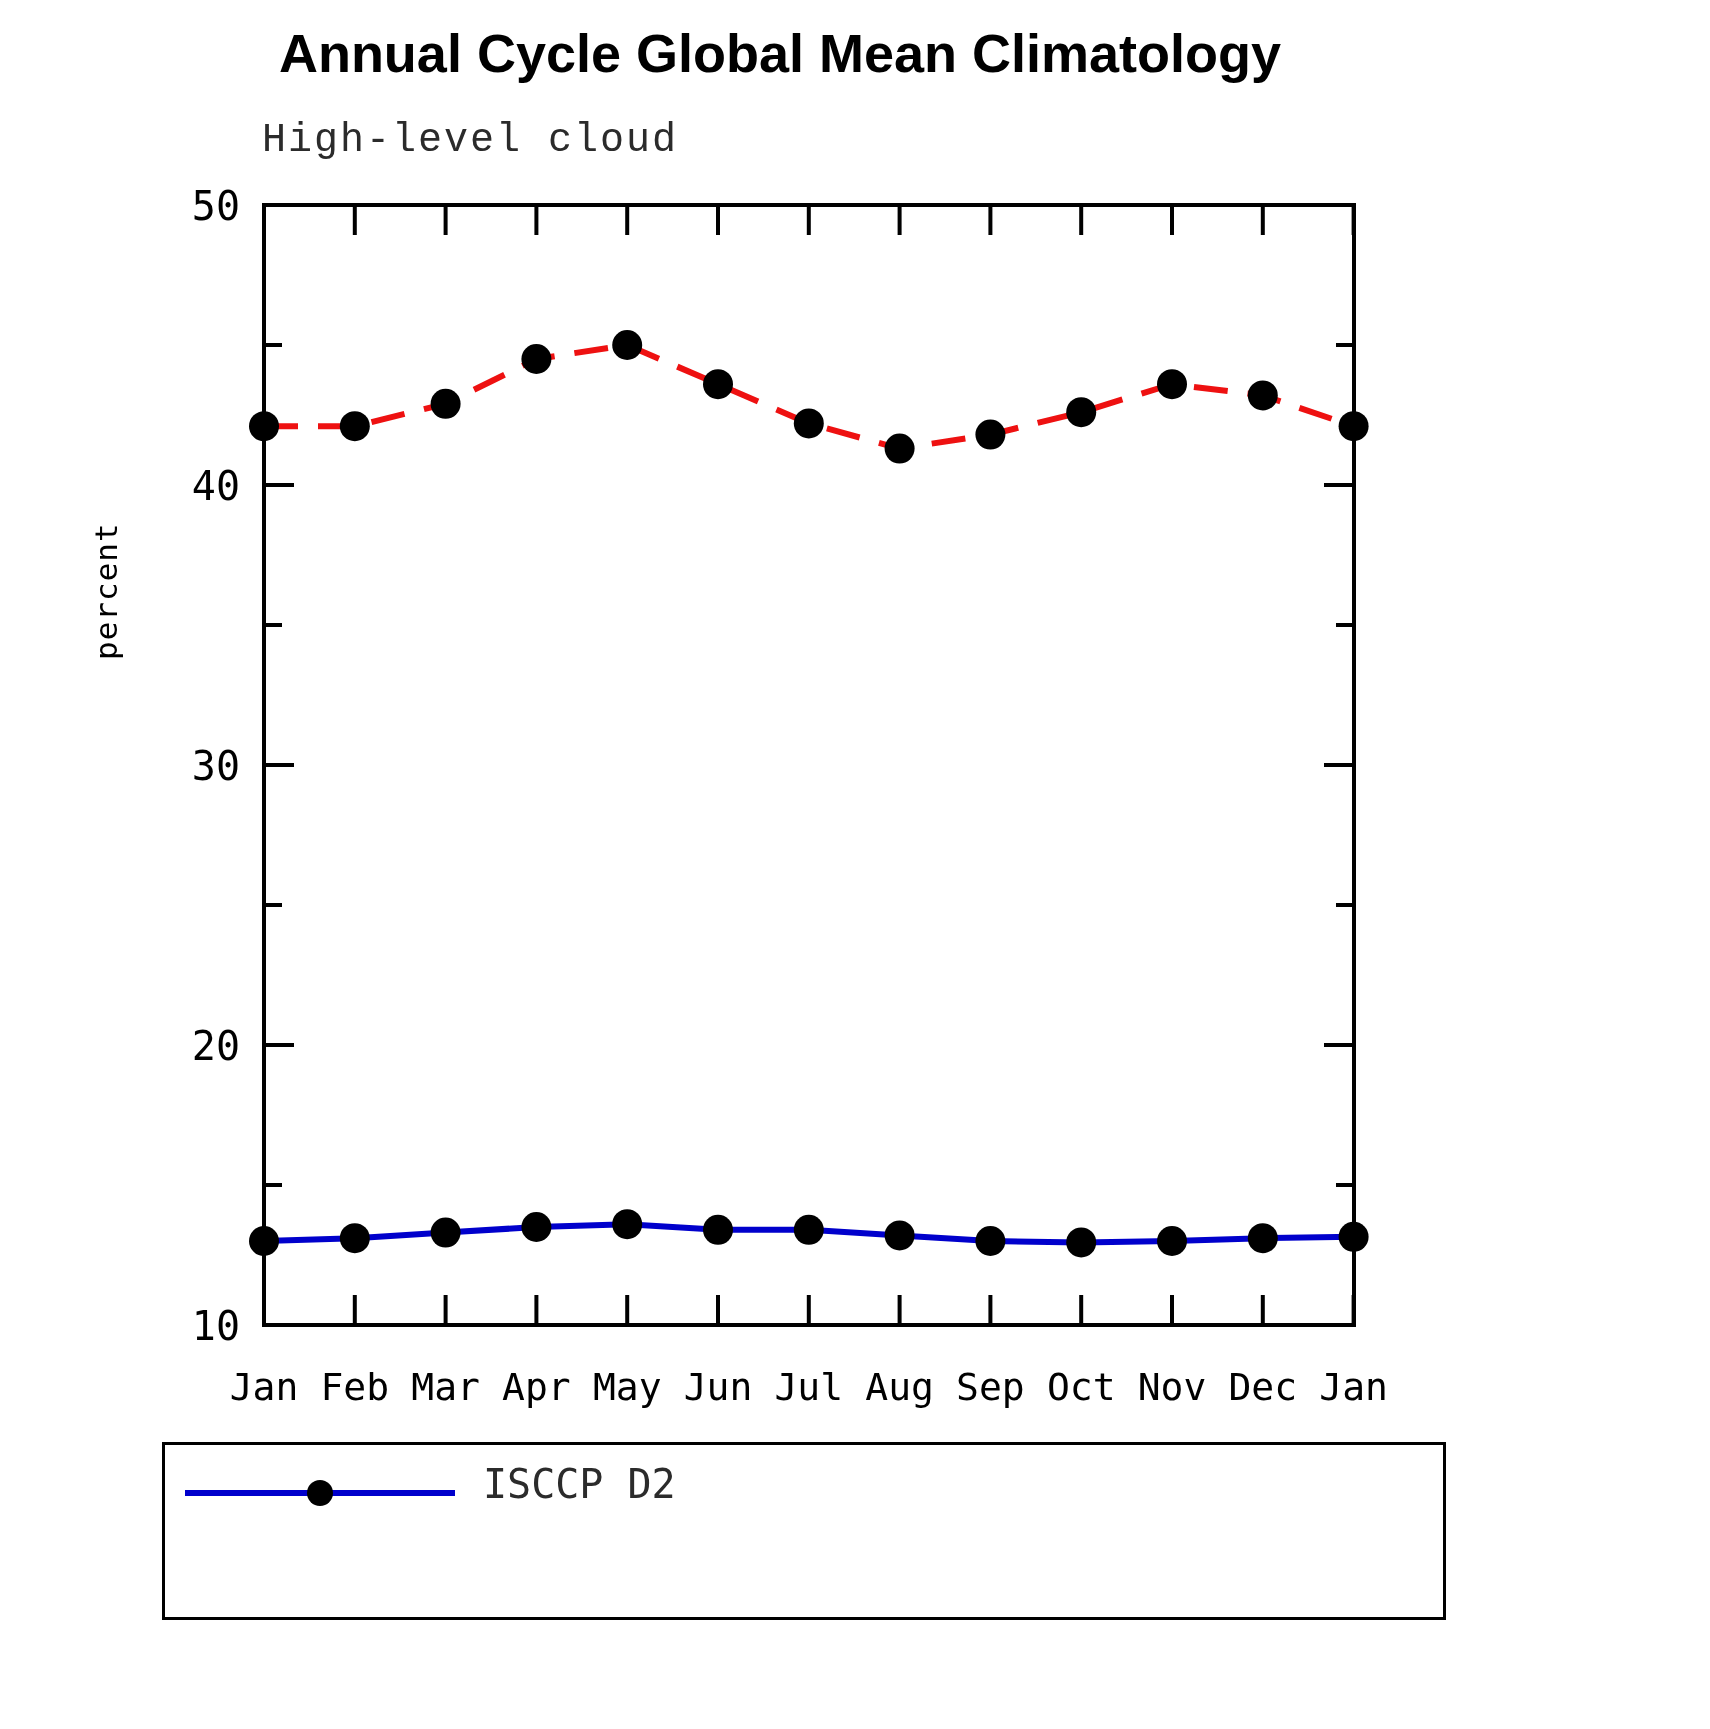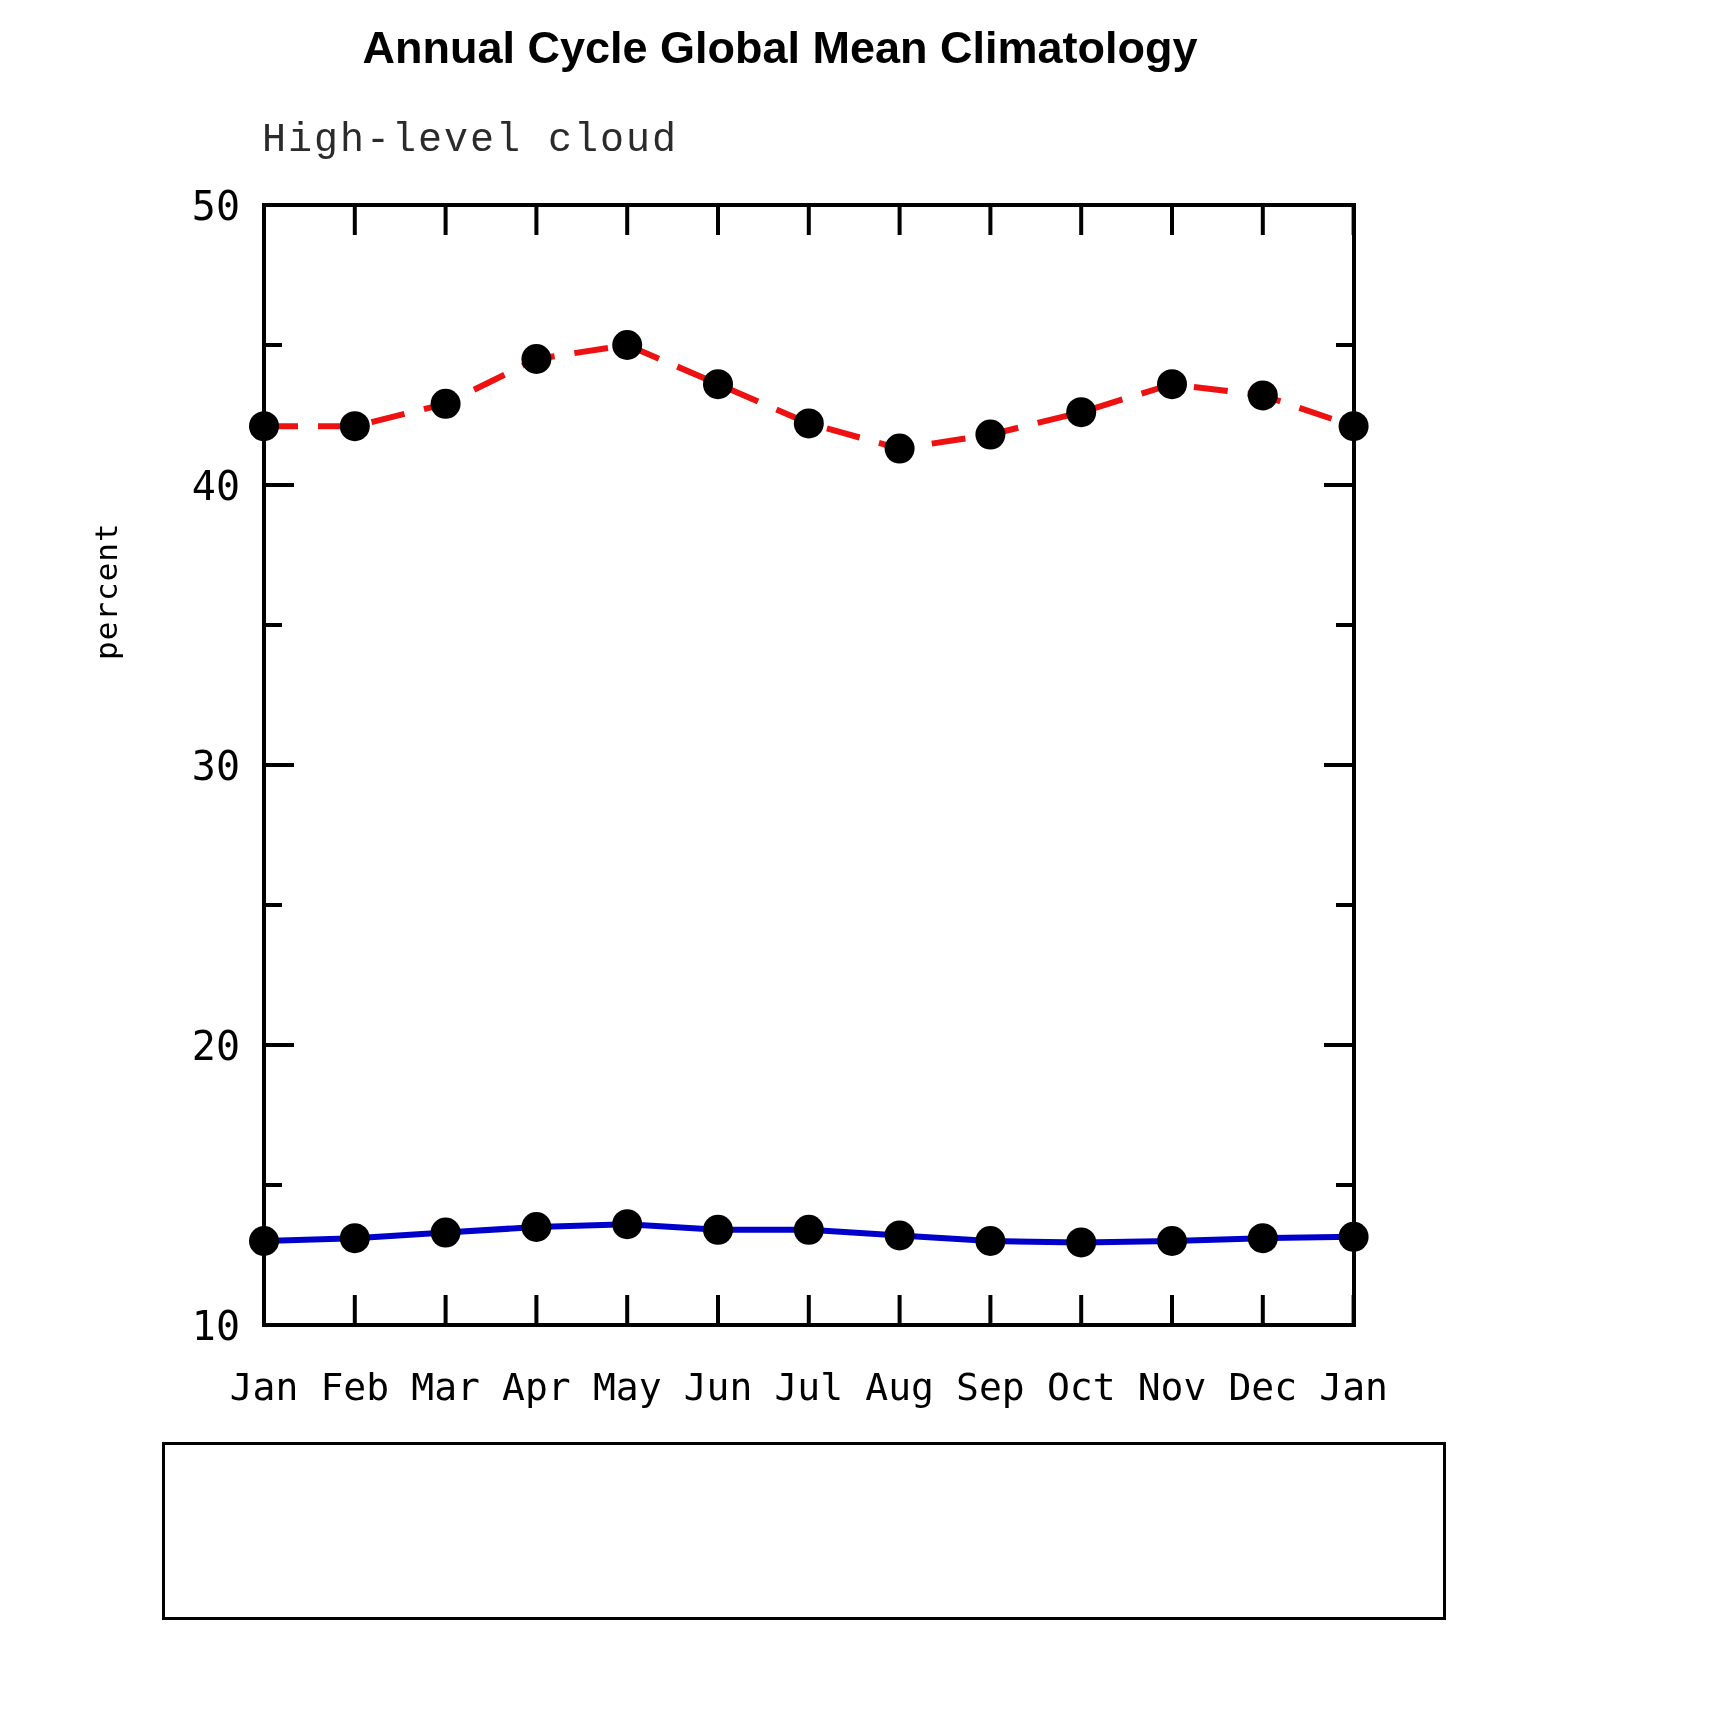--- a/index.html
+++ b/index.html
@@ -21,21 +21,21 @@
     height: 1729px;
   }
   .chart-title {
     position: absolute;
     left: 0;
     top: 22px;
     width: 1560px;
     text-align: center;
     font-family: "Liberation Sans", sans-serif;
     font-weight: bold;
-    font-size: 45px;
+    font-size: 54px;
     color: #000000;
     letter-spacing: 0px;
   }
   .subtitle {
     position: absolute;
     left: 262px;
     top: 118px;
     font-family: Liberation Mono, monospace;
     font-size: 40px;
     color: #2b2b2b;
@@ -227,15 +227,22 @@
           <circle cx="990.40" cy="434.60" r="15" fill="#000000"></circle>
           <circle cx="1081.20" cy="412.20" r="15" fill="#000000"></circle>
           <circle cx="1172.00" cy="384.20" r="15" fill="#000000"></circle>
           <circle cx="1262.80" cy="395.40" r="15" fill="#000000"></circle>
           <circle cx="1353.60" cy="426.20" r="15" fill="#000000"></circle>
         </g>
       </g>
   </svg>
 
   <div class="legend-box">
+    <div class="legend-row r0">
+      <svg class="legend-swatch" width="300" height="80">
+        <line x1="20" y1="40" x2="290" y2="40" stroke="#0000cc" stroke-width="6"></line>
+        <circle cx="155" cy="40" r="13" fill="#000000"></circle>
+      </svg>
+      <div class="legend-label">ISCCP D2</div>
+    </div>
   </div>
 
 </div>
 
 </body></html>

